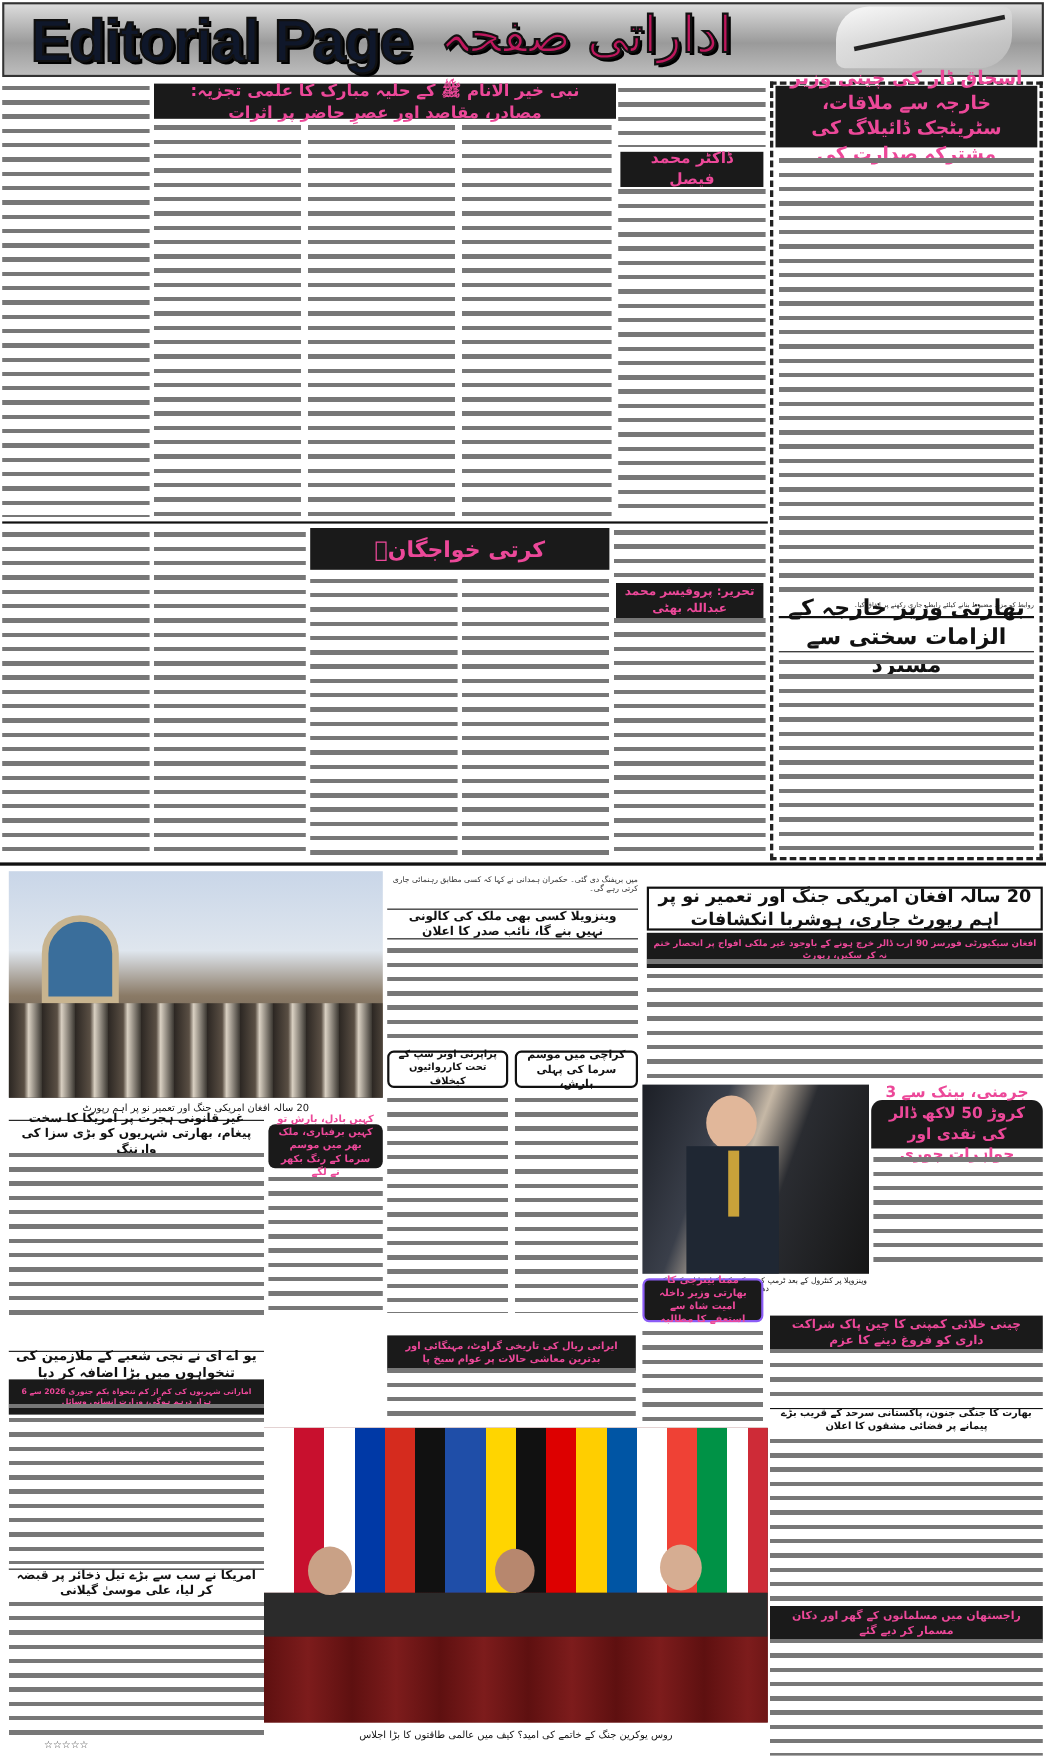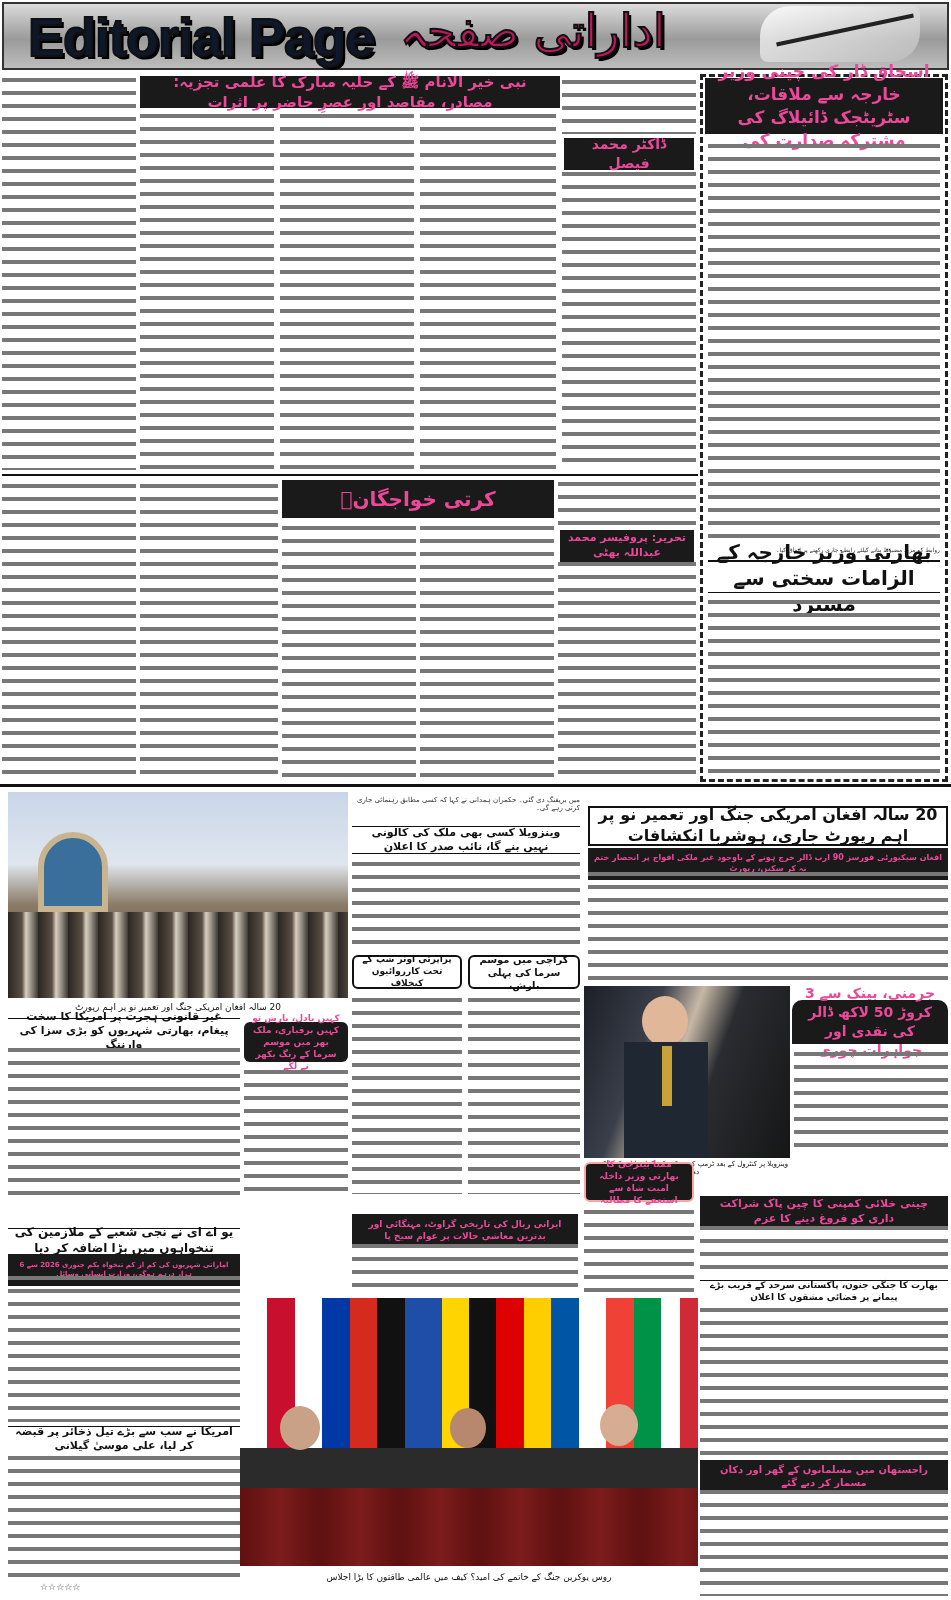--- a/index.html
+++ b/index.html
@@ -103,21 +103,21 @@
   <div class="abs" style="left:58px;top:10px;width:46px;height:50px;background:#e1b79a;border-radius:50%"></div>
   <div class="abs" style="left:40px;top:56px;width:84px;height:116px;background:#1f2733"></div>
   <div class="abs" style="left:78px;top:60px;width:10px;height:60px;background:#c9a23a"></div>
 </div>
 <div class="abs caption" style="left:584px;top:1160px;width:206px;height:12px;font-size:7px">وینزویلا پر کنٹرول کے بعد ٹرمپ کی میکسیکو، کولمبیا اور کیوبا کو بھی دھمکیاں</div>
 
 <div class="abs" style="left:792px;top:1000px;width:156px;height:44px;background:#1a1a1a;border-radius:10px 10px 0 0"></div>
 <div class="abs hbar" style="left:794px;top:1002px;width:152px;height:40px;font-size:14px;background:transparent">جرمنی، بینک سے 3 کروڑ 50 لاکھ ڈالر کی نقدی اور جواہرات چوری</div>
 <div class="abs txt" style="left:794px;top:1048px;width:154px;height:108px"></div>
 
-<div class="abs hbar" style="left:584px;top:1162px;width:110px;height:40px;font-size:9px;border-radius:6px;border:2px solid #fca5a5">ممتا بینرجی کا بھارتی وزیر داخلہ امیت شاہ سے استعفے کا مطالبہ</div>
+<div class="abs hbar" style="left:584px;top:1162px;width:110px;height:40px;font-size:9px;border-radius:6px;border:2px solid #8b5cf6">ممتا بینرجی کا بھارتی وزیر داخلہ امیت شاہ سے استعفے کا مطالبہ</div>
 <div class="abs txt" style="left:584px;top:1206px;width:110px;height:86px"></div>
 
 <div class="abs hbar" style="left:700px;top:1196px;width:248px;height:22px;font-size:11px">چینی خلائی کمپنی کا چین پاک شراکت داری کو فروغ دینے کا عزم</div>
 <div class="abs txt" style="left:700px;top:1222px;width:248px;height:52px"><span>اسلام آباد (این این آئی) چینی خلائی کمپنی PIESAT نے ... RiseAI ... 2025Expo</span></div>
 <div class="abs rule" style="left:700px;top:1280px;width:248px;height:1px"></div>
 
 <div class="abs hbar" style="left:352px;top:1214px;width:226px;height:24px;font-size:9px">ایرانی ریال کی تاریخی گراوٹ، مہنگائی اور بدترین معاشی حالات پر عوام سیخ پا</div>
 <div class="abs txt" style="left:352px;top:1240px;width:226px;height:56px"></div>
 
 <div class="abs hbox" style="left:700px;top:1282px;width:248px;height:20px;font-size:9px;border:none">بھارت کا جنگی جنون، پاکستانی سرحد کے قریب بڑے پیمانے پر فضائی مشقوں کا اعلان</div>

